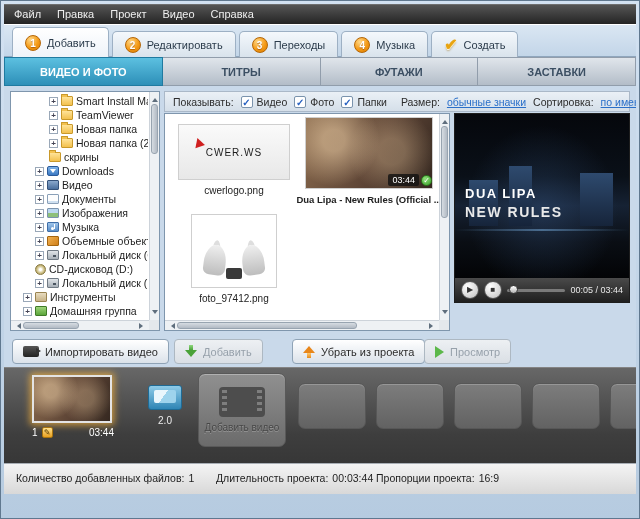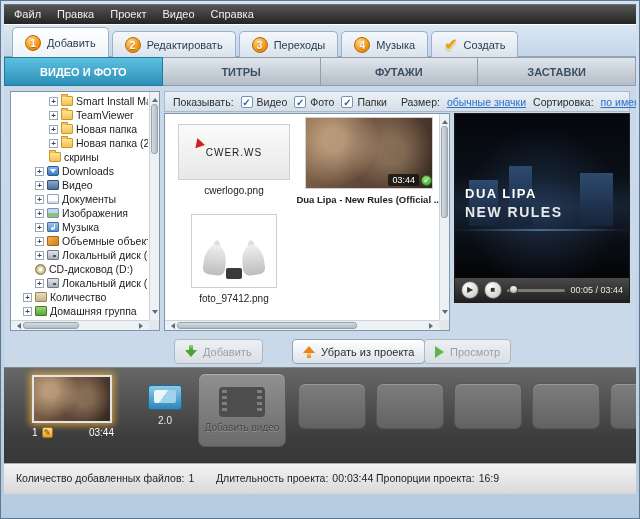--- a/index.html
+++ b/index.html
@@ -270,21 +270,21 @@
             <span>CD-дисковод (D:)</span>
           </div>
         <div class="trow mid">
             <span class="texp">+</span>
             <span class="ticn ic-disk"></span>
             <span>Локальный диск (F:)</span>
           </div>
         <div class="trow top">
             <span class="texp">+</span>
             <span class="ticn ic-lib"></span>
-            <span>Количество</span>
+            <span>Инструменты</span>
           </div>
         <div class="trow top">
             <span class="texp">+</span>
             <span class="ticn ic-home"></span>
             <span>Домашняя группа</span>
           </div>
         <div class="trow top"></div>
       </div>
       <div class="vscroll">
           <span class="sarr up"></span>
@@ -373,20 +373,24 @@
         <div class="pslider">
           <div class="ptrack"></div>
           <div class="pthumb"></div>
         </div>
         <span class="ptime">00:05 / 03:44</span>
       </div>
     </div>
   </div>
 
   <div class="actionrow">
+    <div class="btn" style="left:8px">
+      <span class="cam"></span>
+      <span>Импортировать видео</span>
+    </div>
     <div class="btn disabled" style="left:170px">
       <span class="arr arr-down"></span>
       <span>Добавить</span>
     </div>
     <div class="btn" style="left:288px">
       <span class="arr arr-up"></span>
       <span>Убрать из проекта</span>
     </div>
     <div class="btn disabled" style="left:420px">
       <span class="play-tri"></span>

